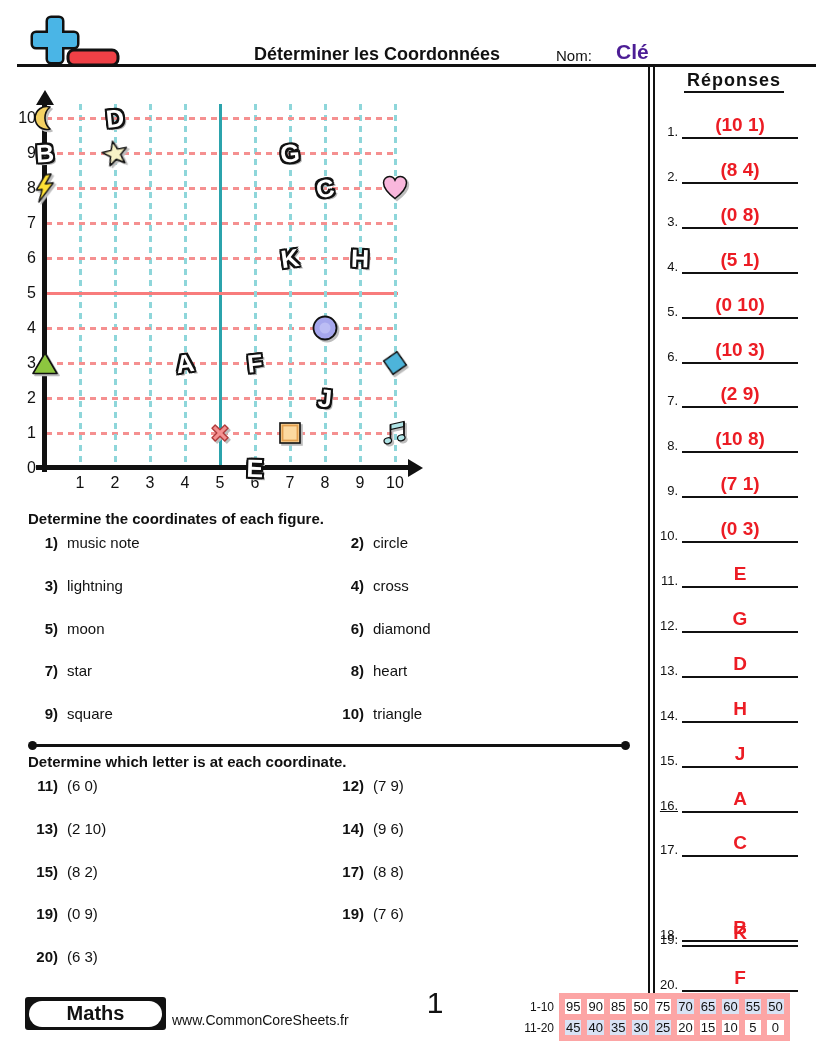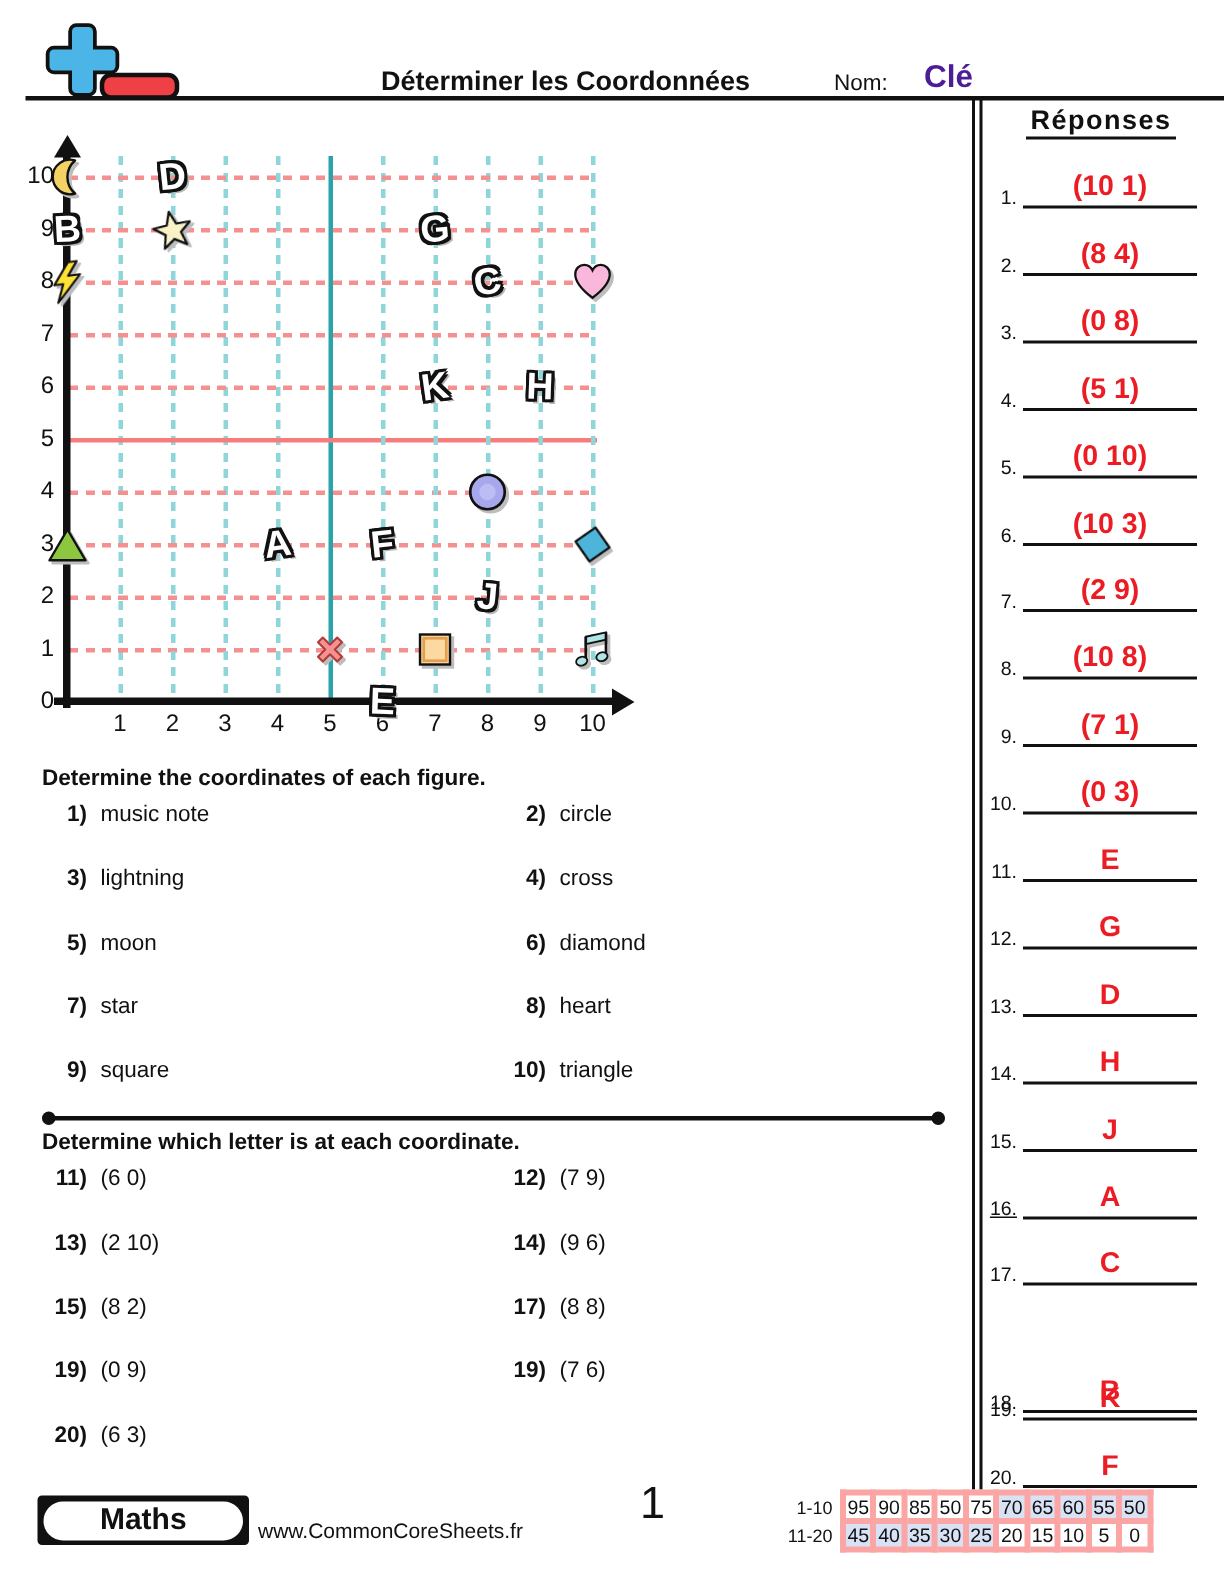--- a/index.html
+++ b/index.html
@@ -56,21 +56,21 @@
   .divider::before, .divider::after { content:""; position:absolute; top:-3.5px; width:9px; height:9px;
      border-radius:50%; background:#111; }
   .divider::before { left:-2px; } .divider::after { right:-2px; }
   
   .ft-black { position:absolute; left:25px; top:997px; width:141px; height:33px; background:#111; border-radius:3px; }
   .ft-pill  { position:absolute; left:4px; top:3.5px; width:133px; height:26px; background:#fff; border-radius:13px;
               display:flex; align-items:center; justify-content:center; font-size:20px; font-weight:700; }
   .ft-site  { position:absolute; left:172px; top:1012px; font-size:14px; }
   .ft-page  { position:absolute; left:400px; top:986px; width:70px; text-align:center; font-size:30px; }
   .score { position:absolute; left:520px; top:993px; border-collapse:collapse; }
-  .score td { border:4px solid #fca5a5; width:20px; height:17px; text-align:center; font-size:13px; padding:0 1px; }
+  .score td { border:6px solid #fca5a5; width:20px; height:17px; text-align:center; font-size:13px; padding:0 1px; }
   .score td.lbl { border:none; width:42px; text-align:right; padding-right:5px; font-size:12px; }
   .score td.hl { background:#d9e2f4; }
 </style>
 </head>
 <body>
 
 <div class="page">
 
   <svg width="0" height="0" style="position:absolute" aria-hidden="true">
     <defs>

